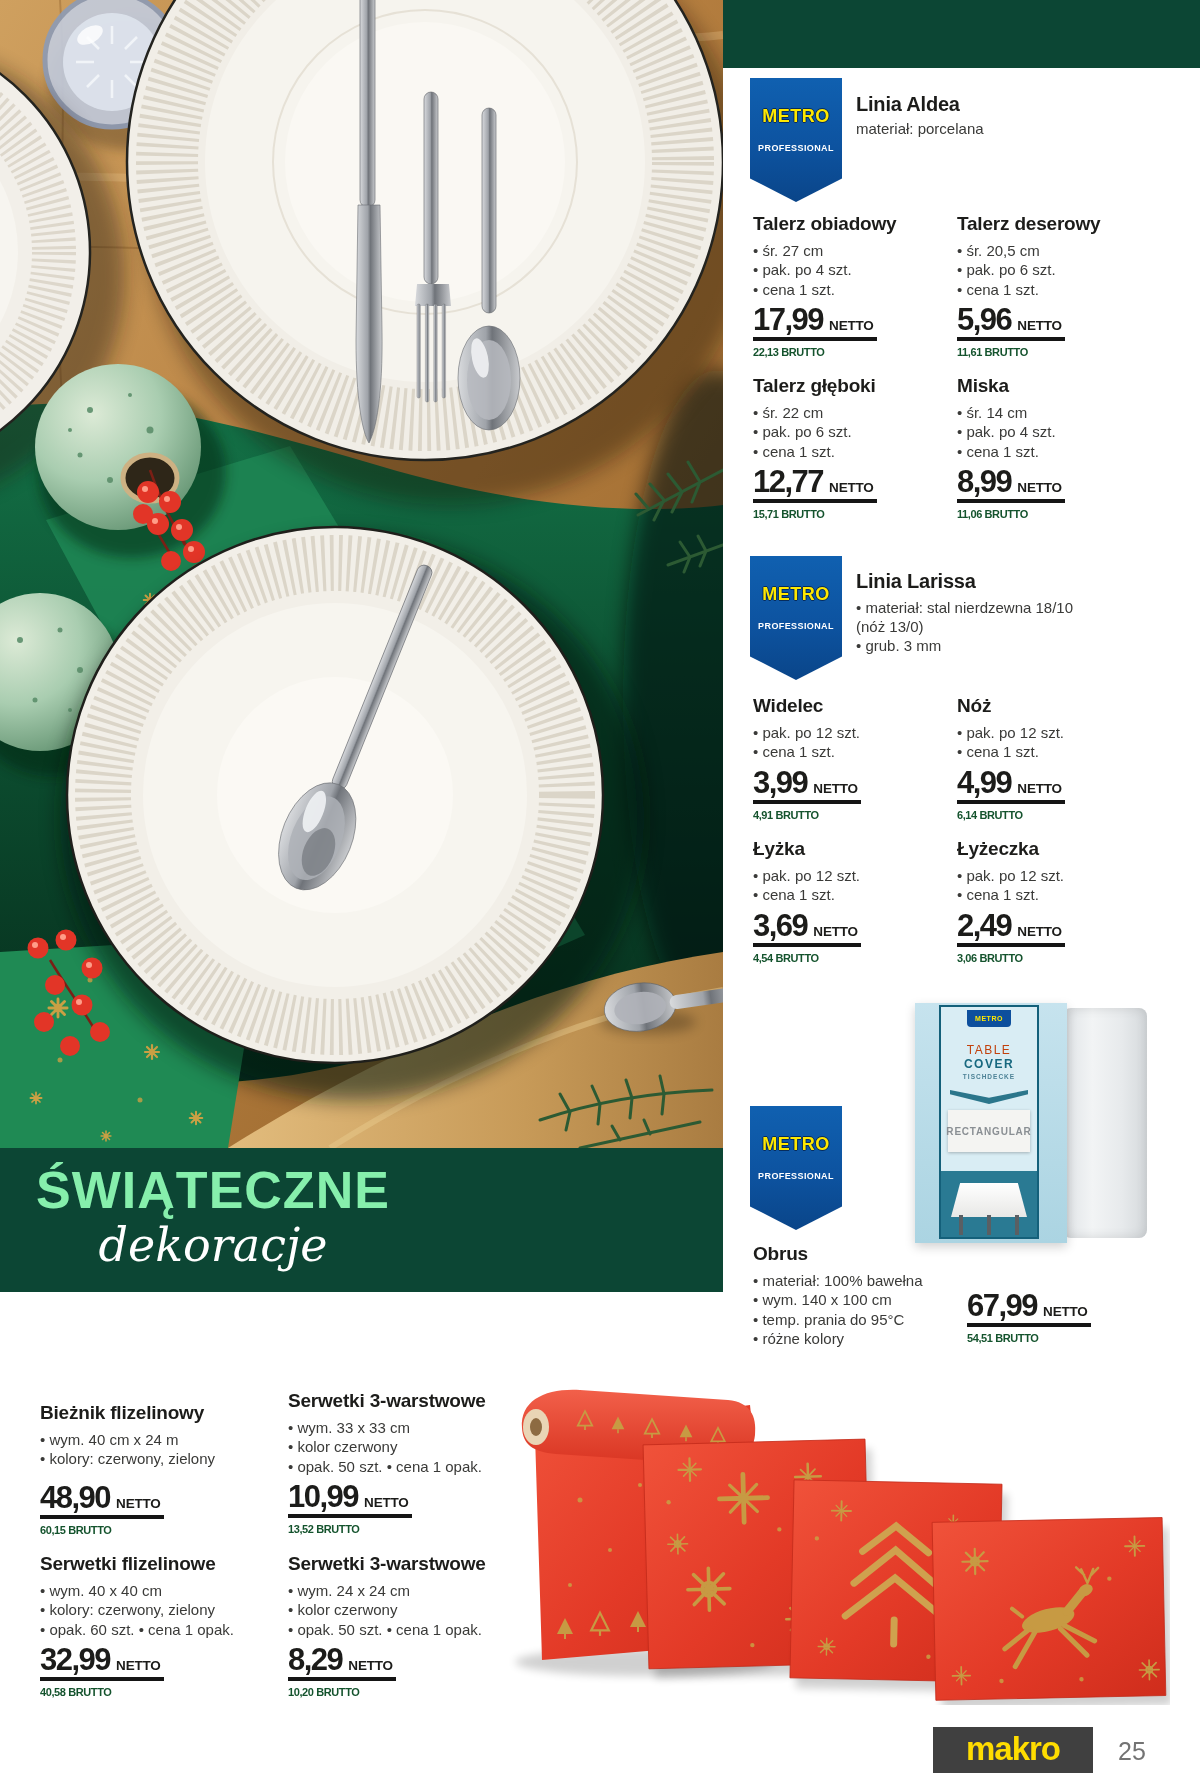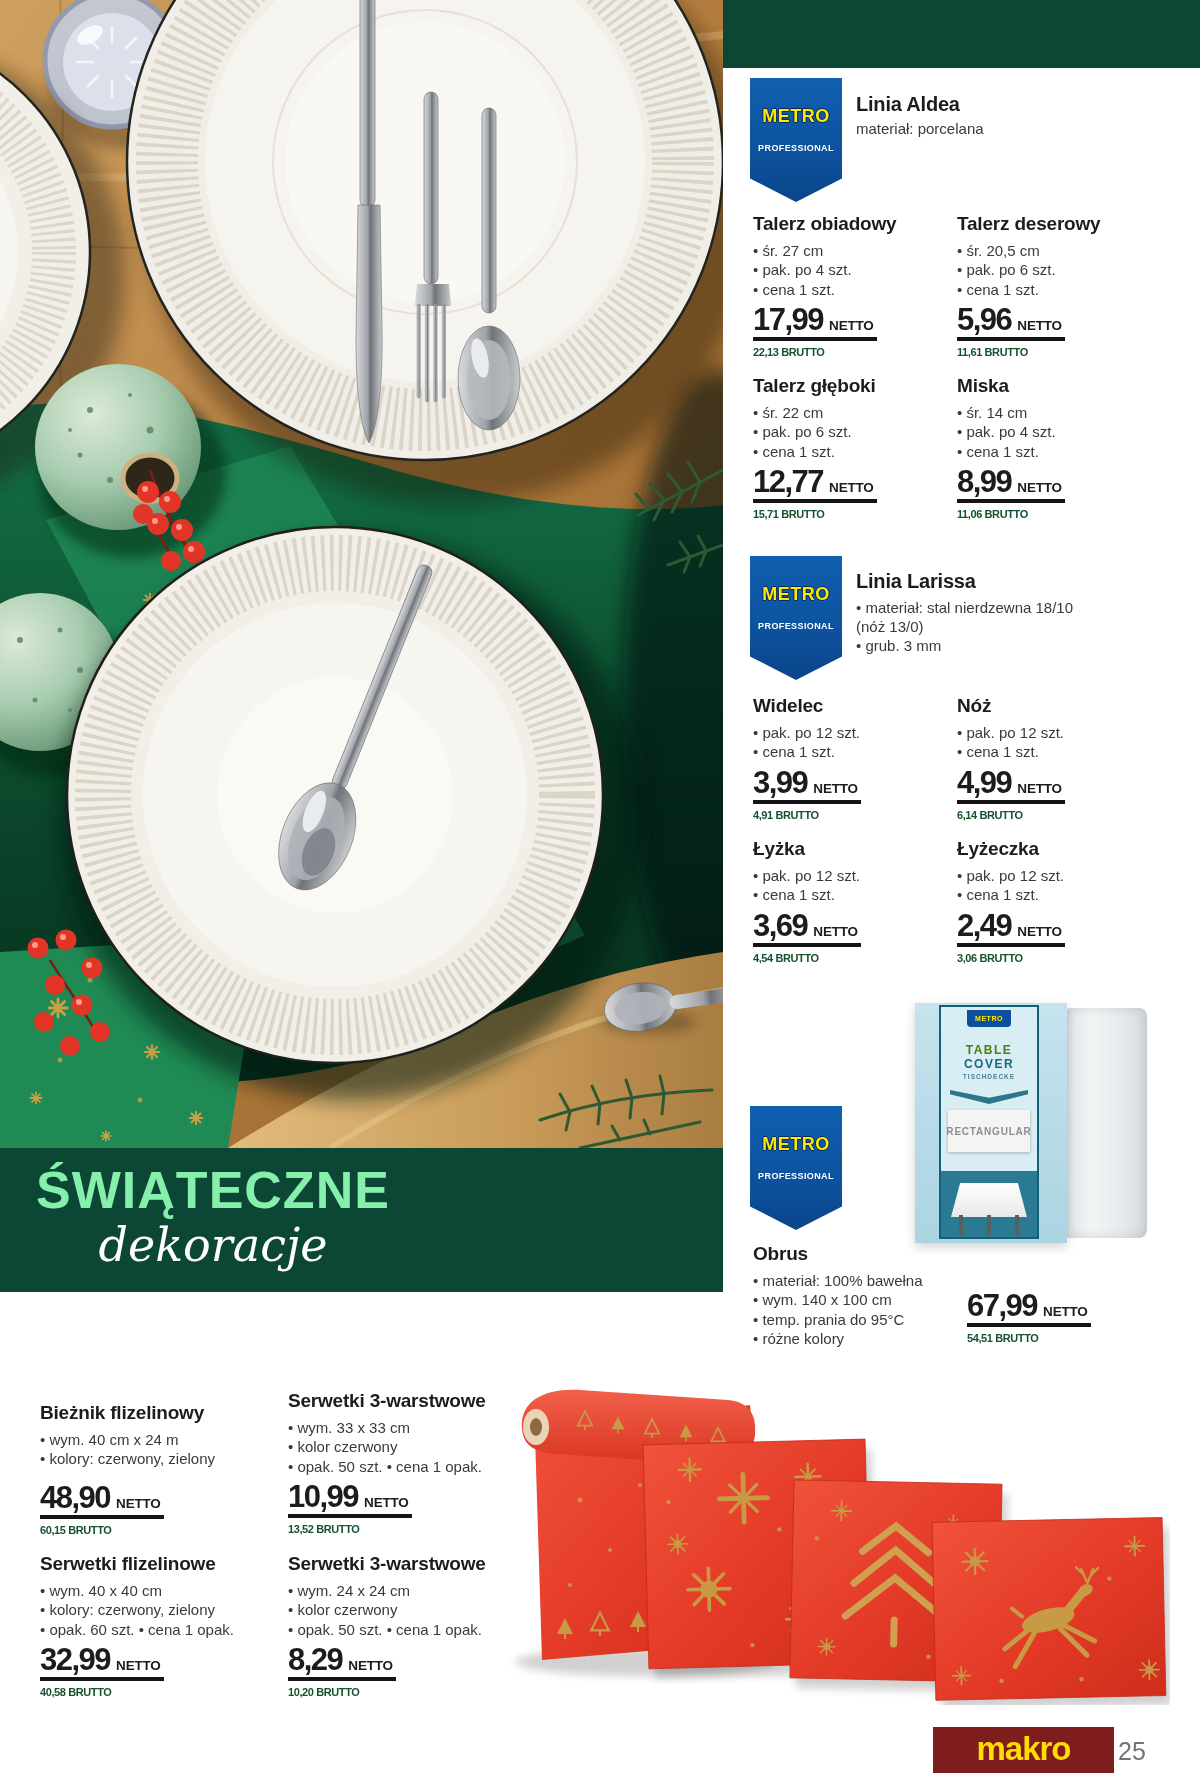--- a/index.html
+++ b/index.html
@@ -54,34 +54,34 @@
   
   .pkg{left:915px;top:1003px;width:232px;height:240px;}
   .pkg-side{position:absolute;left:148px;top:5px;width:84px;height:230px;border-radius:8px;
     background:linear-gradient(90deg,#dfe3e6,#f2f4f5 35%,#e7eaec 70%,#d5d9dc);box-shadow:inset 0 0 12px rgba(0,0,0,.12);}
   .pkg-front{position:absolute;left:0;top:0;width:152px;height:240px;
     background:linear-gradient(180deg,#c6e3ee,#abd4e2);box-shadow:0 4px 10px rgba(0,0,0,.18);}
   .pkg-panel{position:absolute;left:24px;top:2px;width:100px;height:234px;background:#d9edf4;
     border:2px solid #14607a;box-sizing:border-box;display:flex;flex-direction:column;align-items:center;}
   .pkg-tag{width:44px;height:17px;background:#0d4f9d;color:#ffe800;font-size:7px;font-weight:800;
     display:flex;align-items:center;justify-content:center;margin-top:3px;border-radius:0 0 4px 4px;letter-spacing:.5px;}
-  .pkg-t1{margin-top:16px;color:#4d7c0f;font-size:12px;font-weight:700;letter-spacing:1.5px;}
+  .pkg-t1{margin-top:16px;color:#c2410c;font-size:12px;font-weight:400;letter-spacing:1.5px;}
   .pkg-t2{color:#17687f;font-size:12px;font-weight:800;letter-spacing:1.5px;}
   .pkg-t3{color:#4d8296;font-size:6.5px;font-weight:700;letter-spacing:1px;margin-top:2px;}
   .pkg-chev{margin-top:10px;width:78px;height:14px;background:#17687f;
     clip-path:polygon(0 0,50% 55%,100% 0,100% 30%,50% 100%,0 30%);opacity:.9;}
   .pkg-label{margin-top:6px;width:82px;height:42px;background:#f4f4f2;box-shadow:0 1px 3px rgba(0,0,0,.25);
     color:#8a8f94;font-size:10px;font-weight:700;letter-spacing:.8px;display:flex;align-items:center;justify-content:center;}
   .pkg-photo{margin-top:auto;width:96px;height:66px;background:#2a7a93;position:relative;overflow:hidden;}
   .pkg-tablecloth{position:absolute;left:10px;top:12px;width:76px;height:34px;background:linear-gradient(#ffffff,#e8e8e6);
     clip-path:polygon(12% 0,88% 0,100% 100%,0 100%);}
   .pkg-leg{position:absolute;top:44px;width:4px;height:20px;background:#5a5f63;}
 
   
-  .makro{left:933px;top:1727px;width:181px;height:46px;background:#7f1d1d;display:flex;align-items:center;justify-content:center;}
+  .makro{left:933px;top:1727px;width:160px;height:46px;background:#404040;display:flex;align-items:center;justify-content:center;}
   .makro span{color:#ffdd00;font-size:33px;font-weight:800;letter-spacing:-1px;line-height:1;padding-bottom:4px;}
   .pageno{left:1118px;top:1737px;font-size:25px;color:#737373;}
 
   .photo-svg{left:0;top:0;}
   .napkins-svg{left:460px;top:1380px;}
 </style>
 </head>
 <body>
 
 <div class="page">

